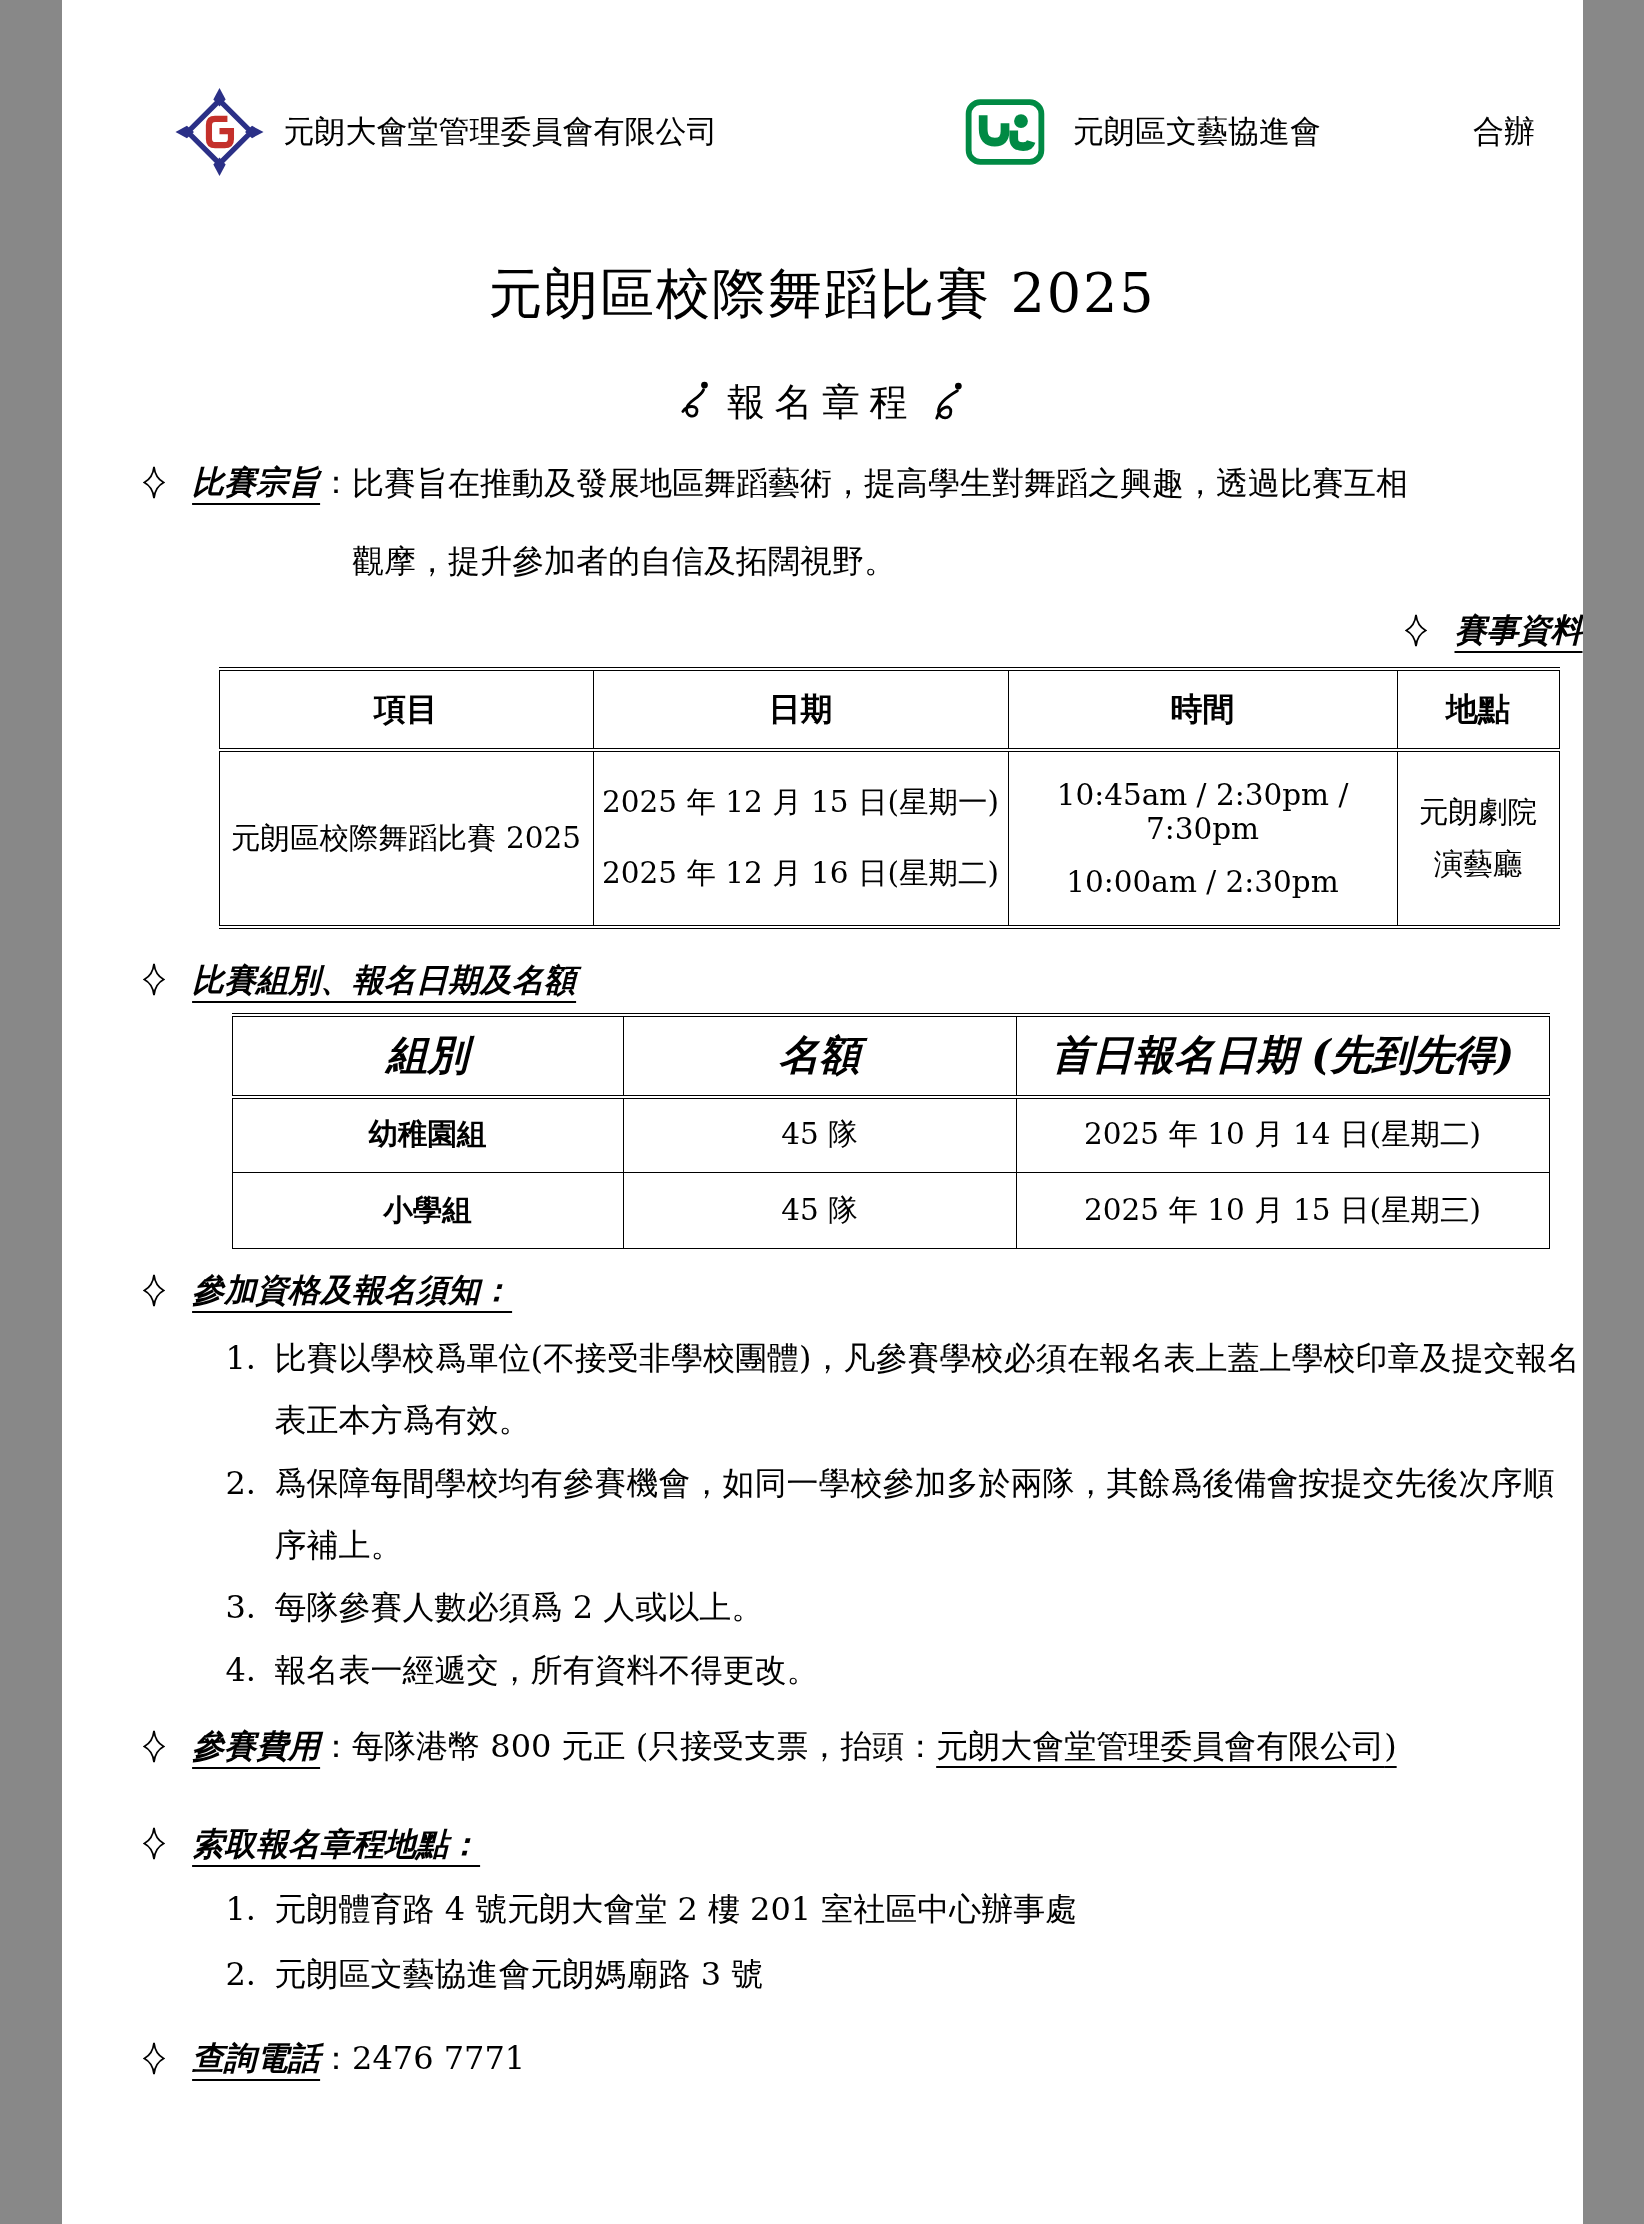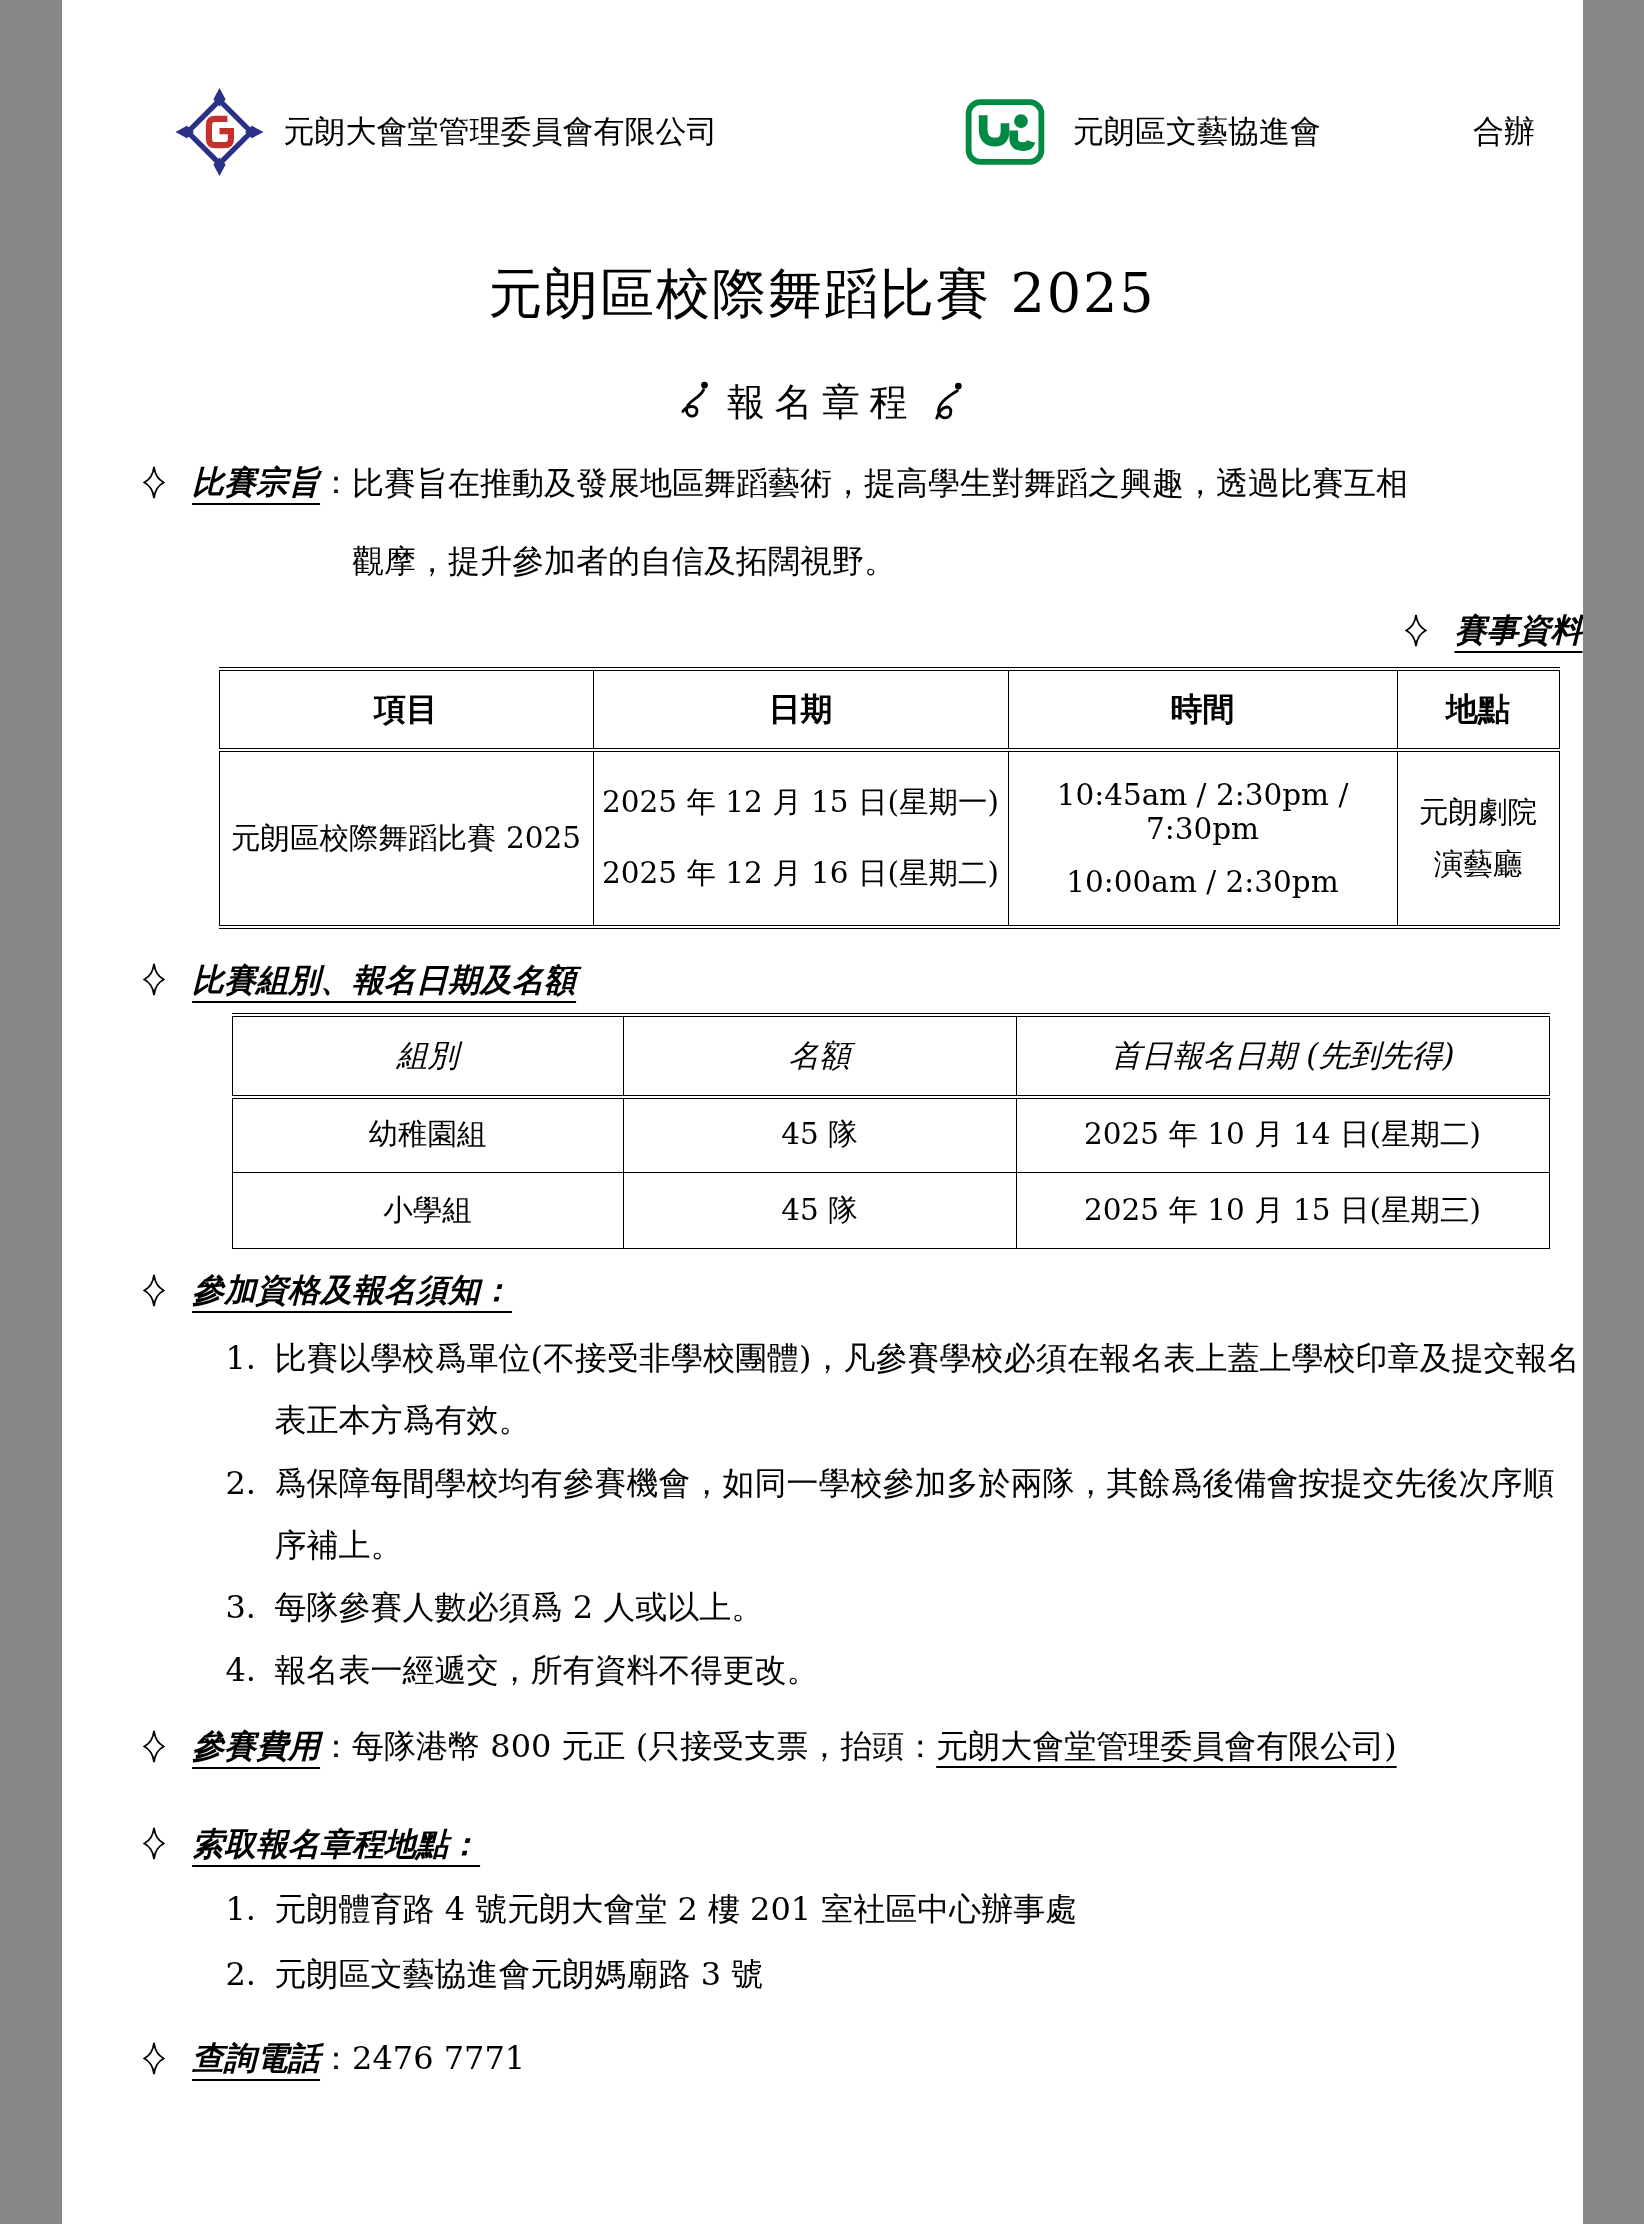--- a/index.html
+++ b/index.html
@@ -43,23 +43,23 @@
   .sec-phone { margin-top:28.5px; }
   
   table { border-collapse:collapse; table-layout:fixed; font-size:29.5px; }
   th,td { text-align:center; vertical-align:middle; border:1.9px solid #000; }
   .t1 { margin:13.3px 0 0 157px; width:1339px; }
   .t1 th { border-top:4.8px double #000; border-bottom:4.8px double #000; height:81px; font-weight:bold; font-size:32px; }
   .t1 td { border-bottom:4.8px double #000; height:177px; }
   .cell-stack { display:flex; flex-direction:column; justify-content:space-around; height:152px; padding:5.7px 0; }
   .venue-stack { line-height:1.75; }
   .t2 { margin:9.5px 0 0 170px; width:1316px; }
-  .t2 th { border-top:4.8px double #000; border-bottom:4.8px double #000; height:82px; font-weight:normal; font-style:italic; font-size:31px; }
+  .t2 th { border-top:4.8px double #000; border-bottom:4.8px double #000; height:82px; font-weight:bold; font-style:italic; font-size:41px; }
   .t2 td { height:76px; }
-  .t2 td.grp { font-weight:normal; }
+  .t2 td.grp { font-weight:bold; }
   
   .numlist { list-style:none; margin-top:13.3px; }
   .numlist li { display:flex; align-items:flex-start; margin-left:164px; font-size:32px; line-height:1.95; }
   .numlist .num { width:49px; flex:0 0 auto; }
   .numlist .itext { width:1370px; }
   .loclist { margin-top:9.5px; }
   .loclist li { line-height:2.05; }
   
   .fee-body { white-space:nowrap; }
   .u { text-decoration:underline; text-decoration-thickness:1.9px; text-underline-offset:8.6px; }

